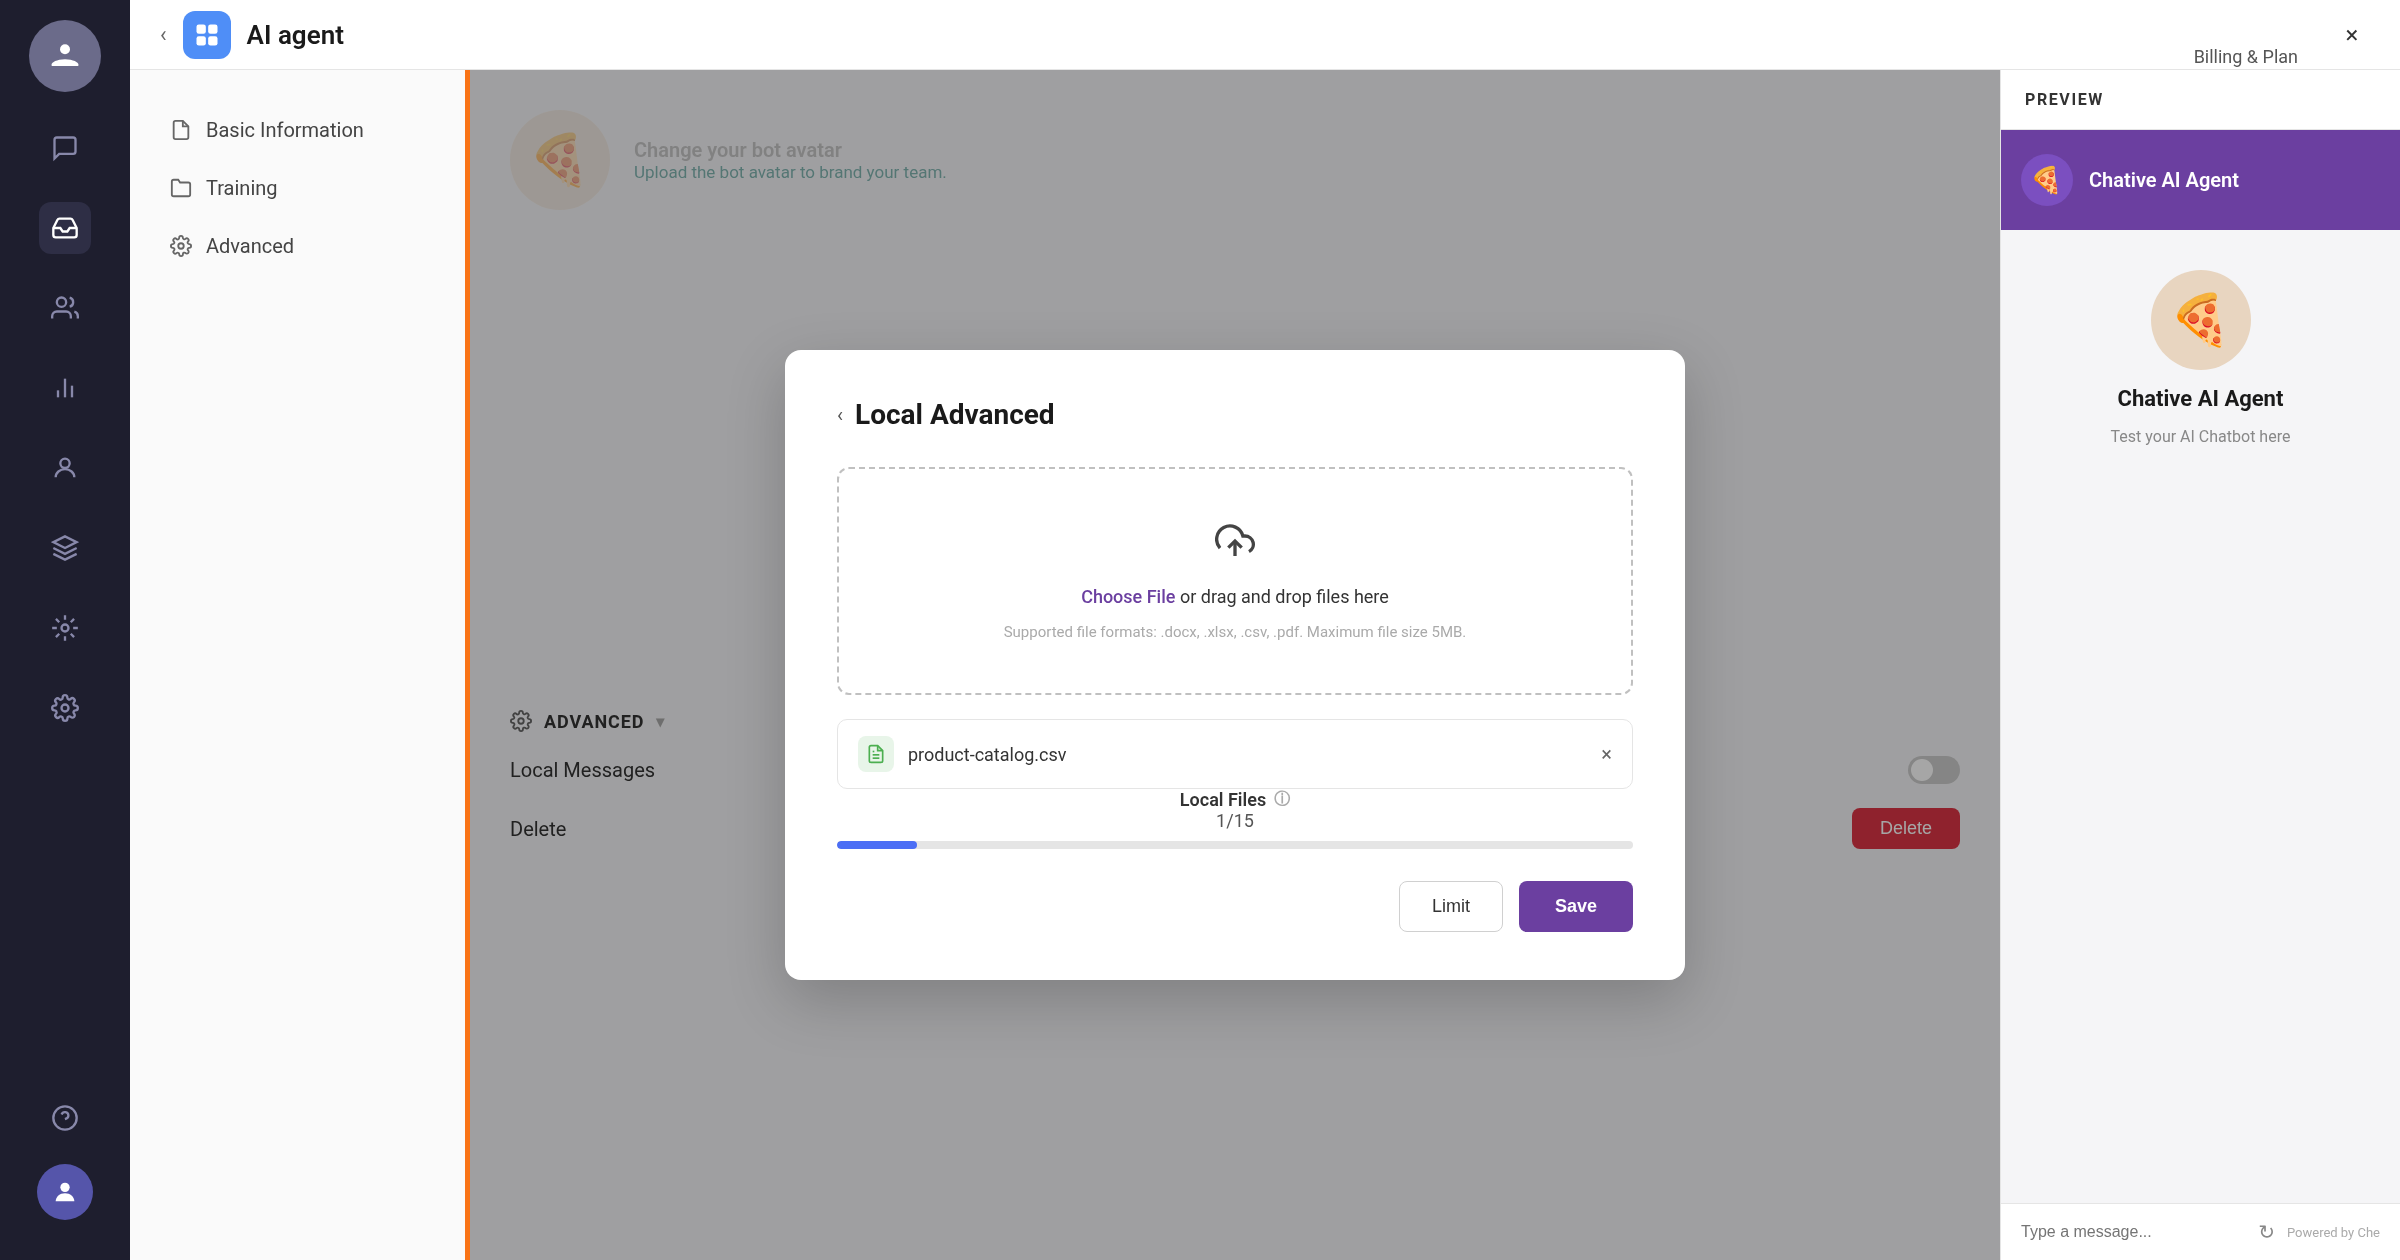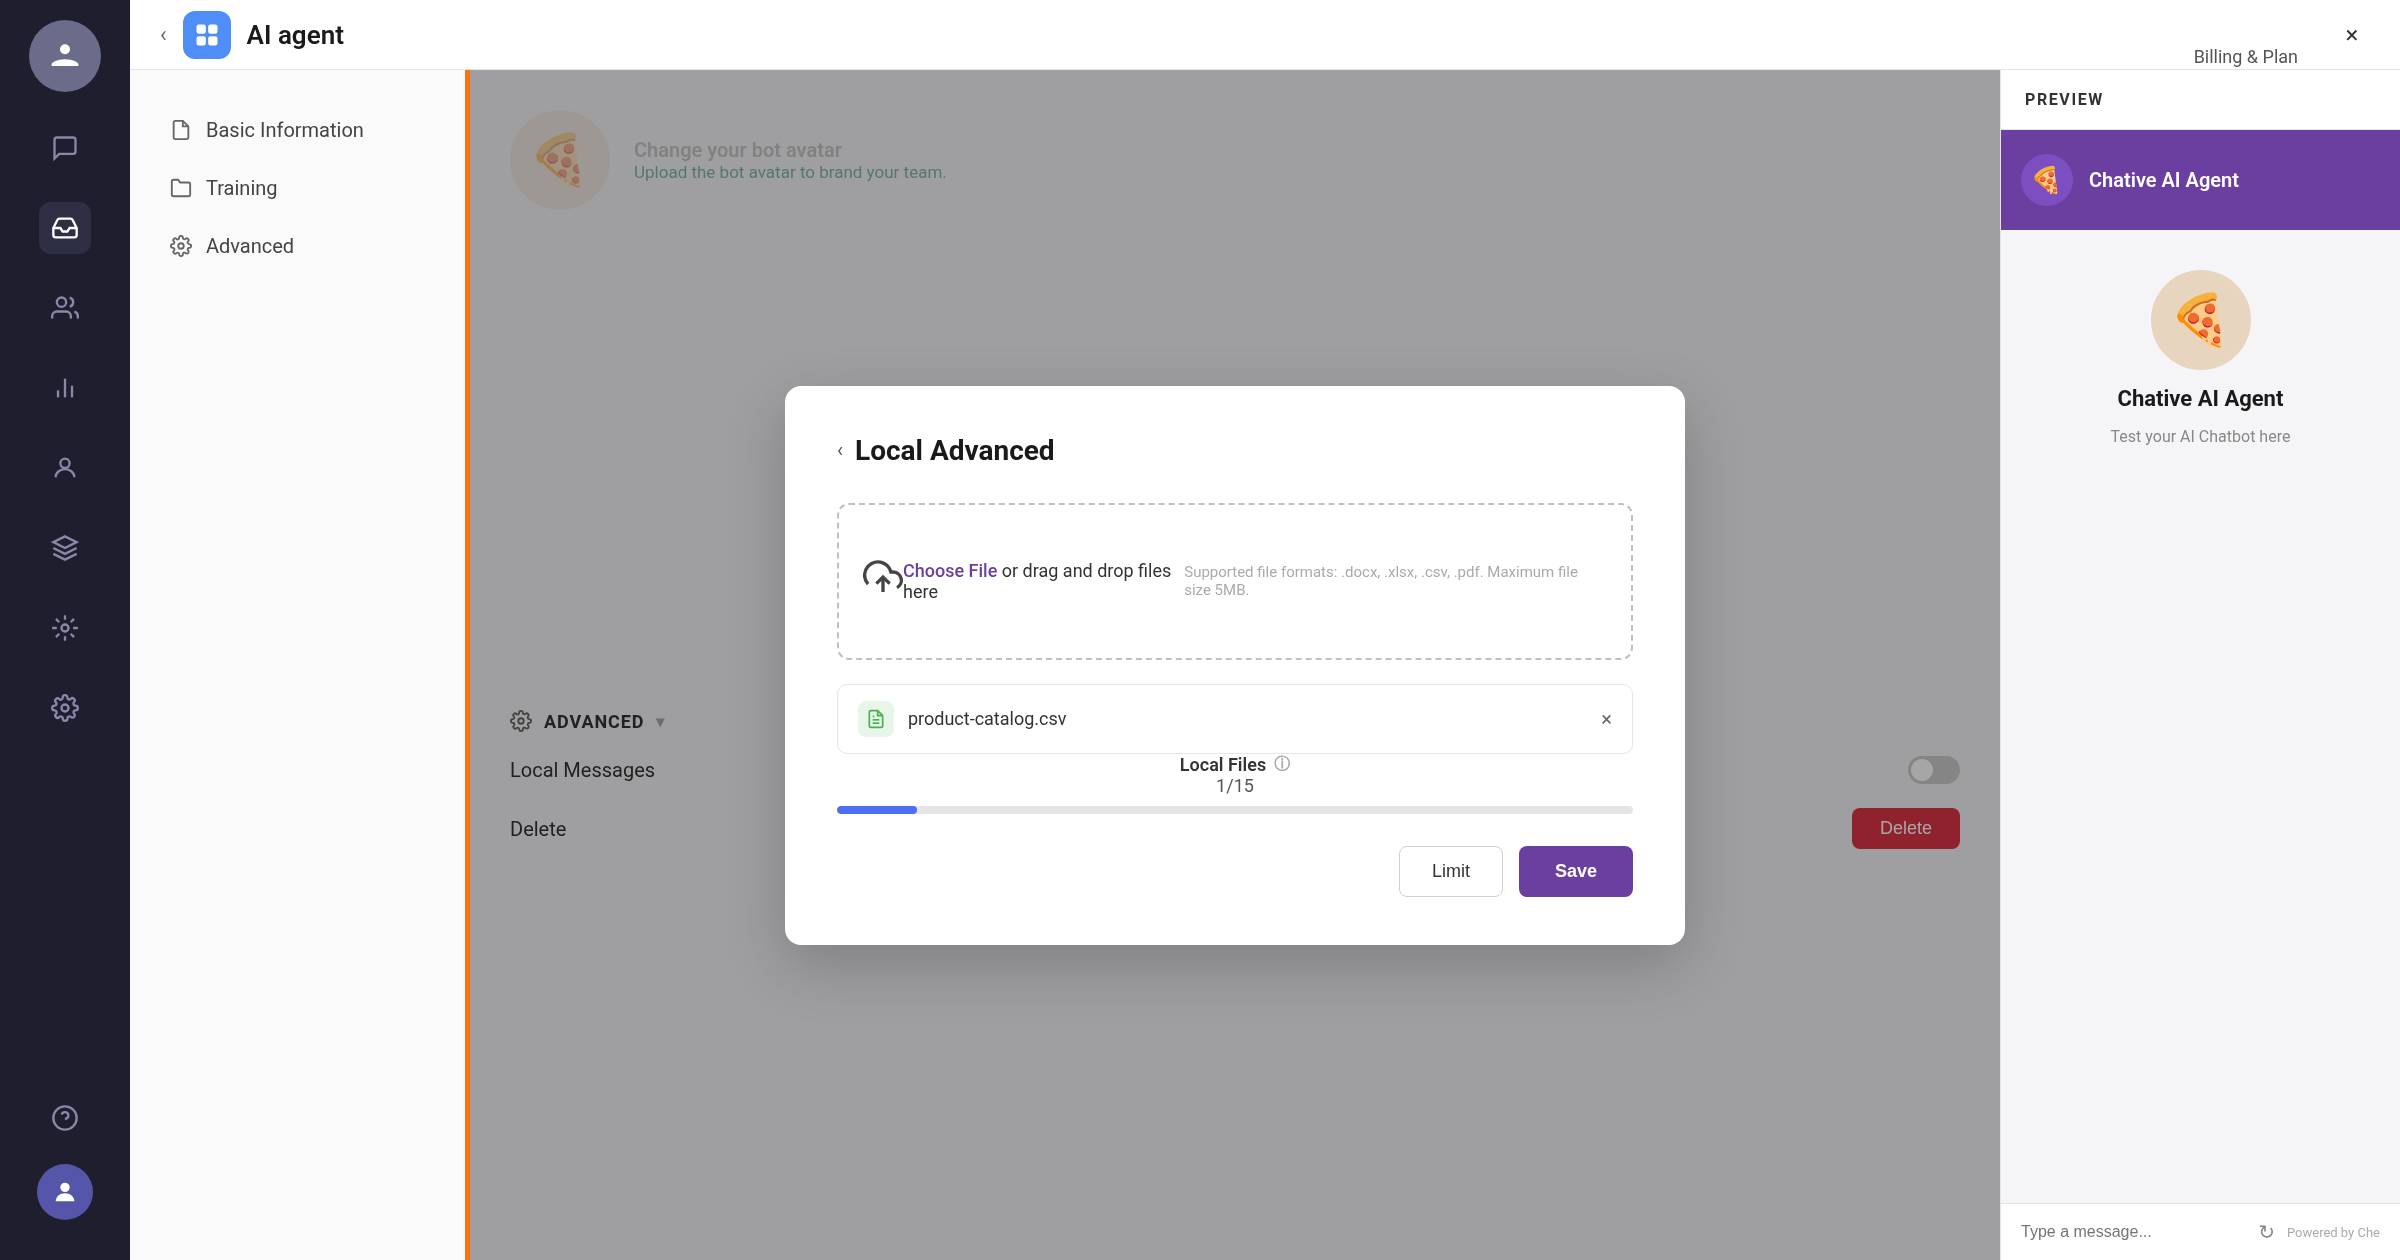--- a/index.html
+++ b/index.html
@@ -381,22 +381,23 @@
       font-weight: 700;
       color: #1a1a1a;
     }
 
     
     .dropzone {
       border: 2px dashed #c0c0c0;
       border-radius: 12px;
       padding: 52px 24px;
       display: flex;
-      flex-direction: row;
-      align-items: center;
+      flex-direction: column;
+      align-items: center;
+      gap: 16px;
       margin-bottom: 24px;
       cursor: pointer;
     }
     .dropzone-icon {
       font-size: 36px;
       color: #444;
     }
     .dropzone-text {
       font-size: 18px;
       color: #333;

